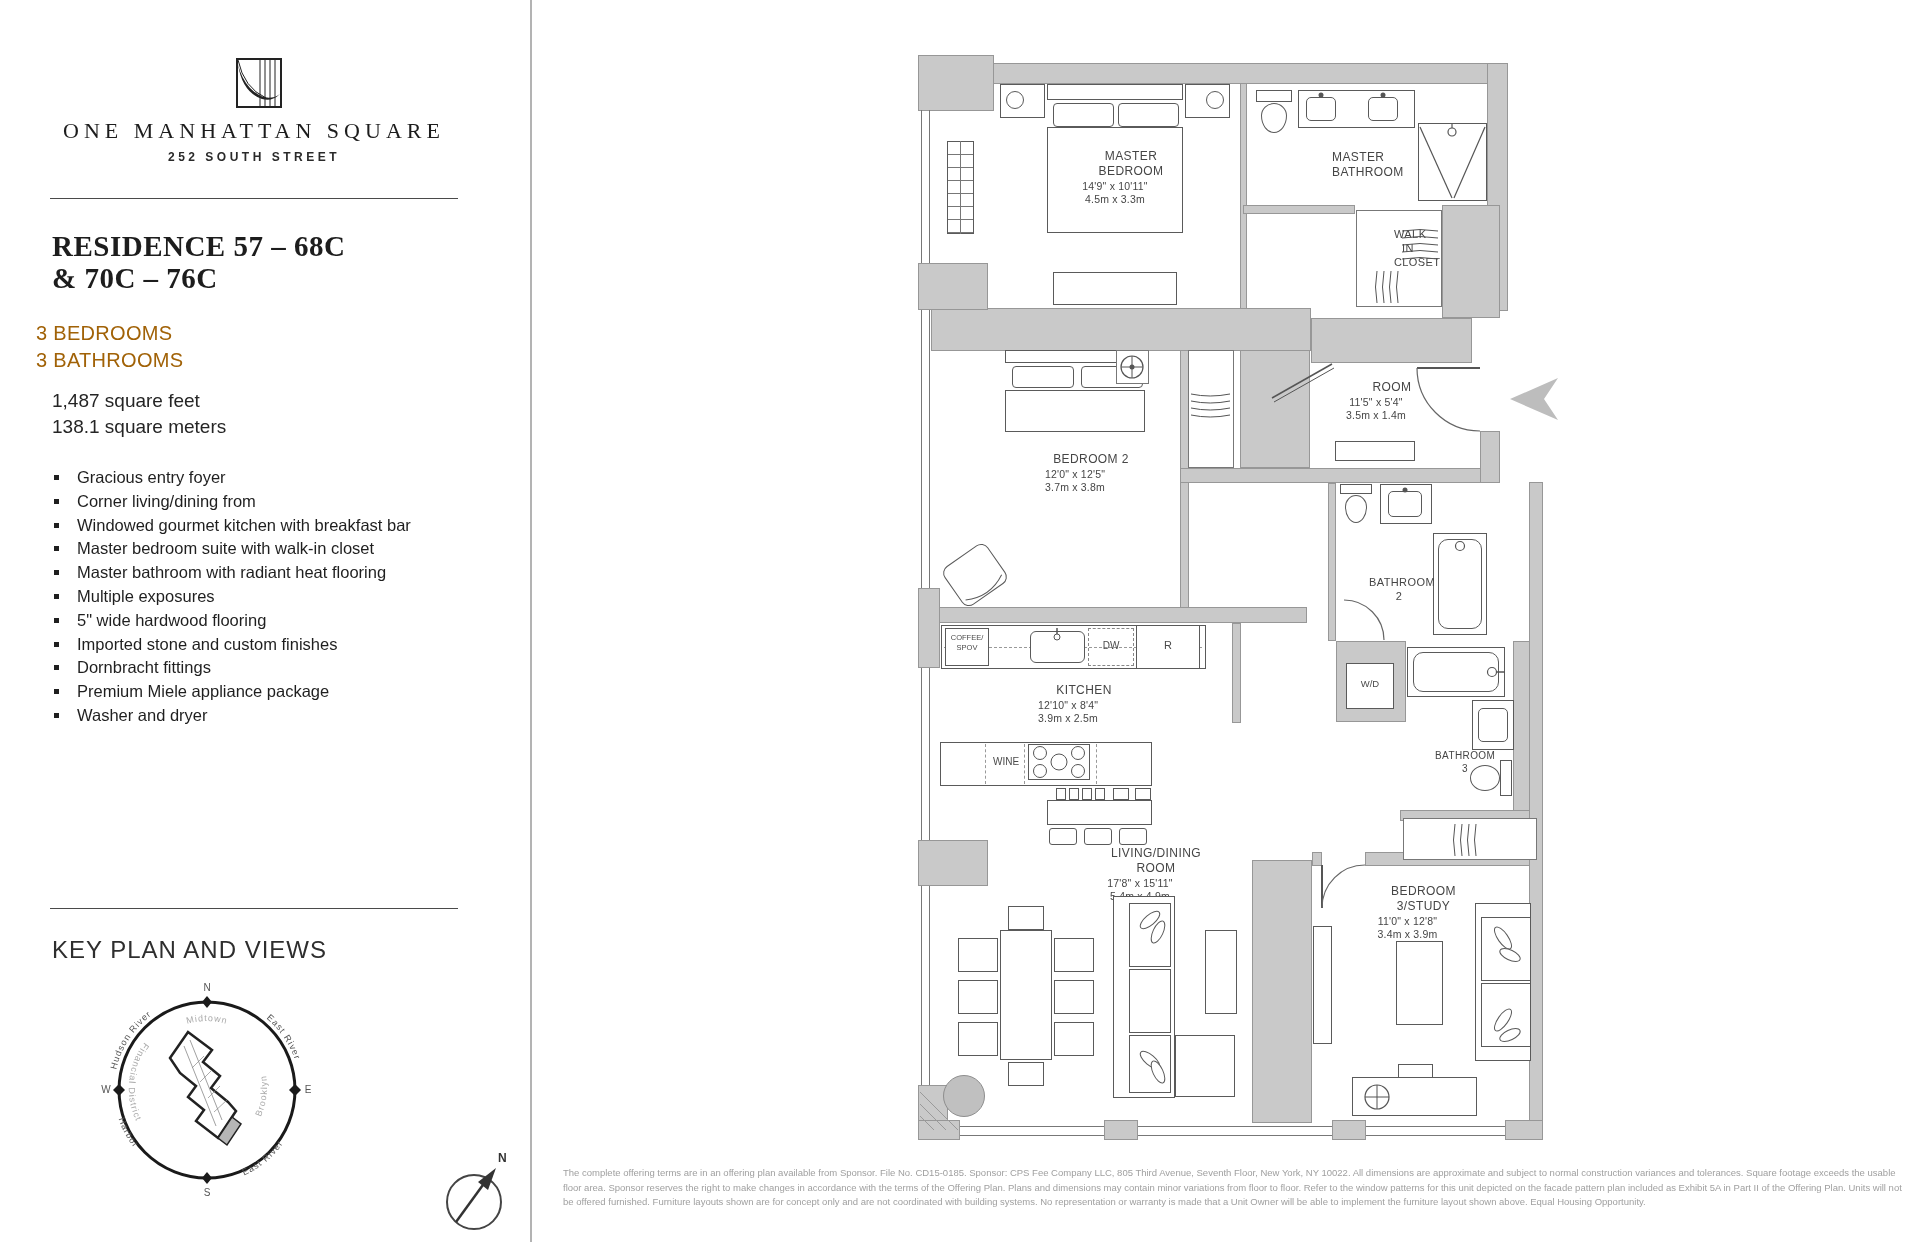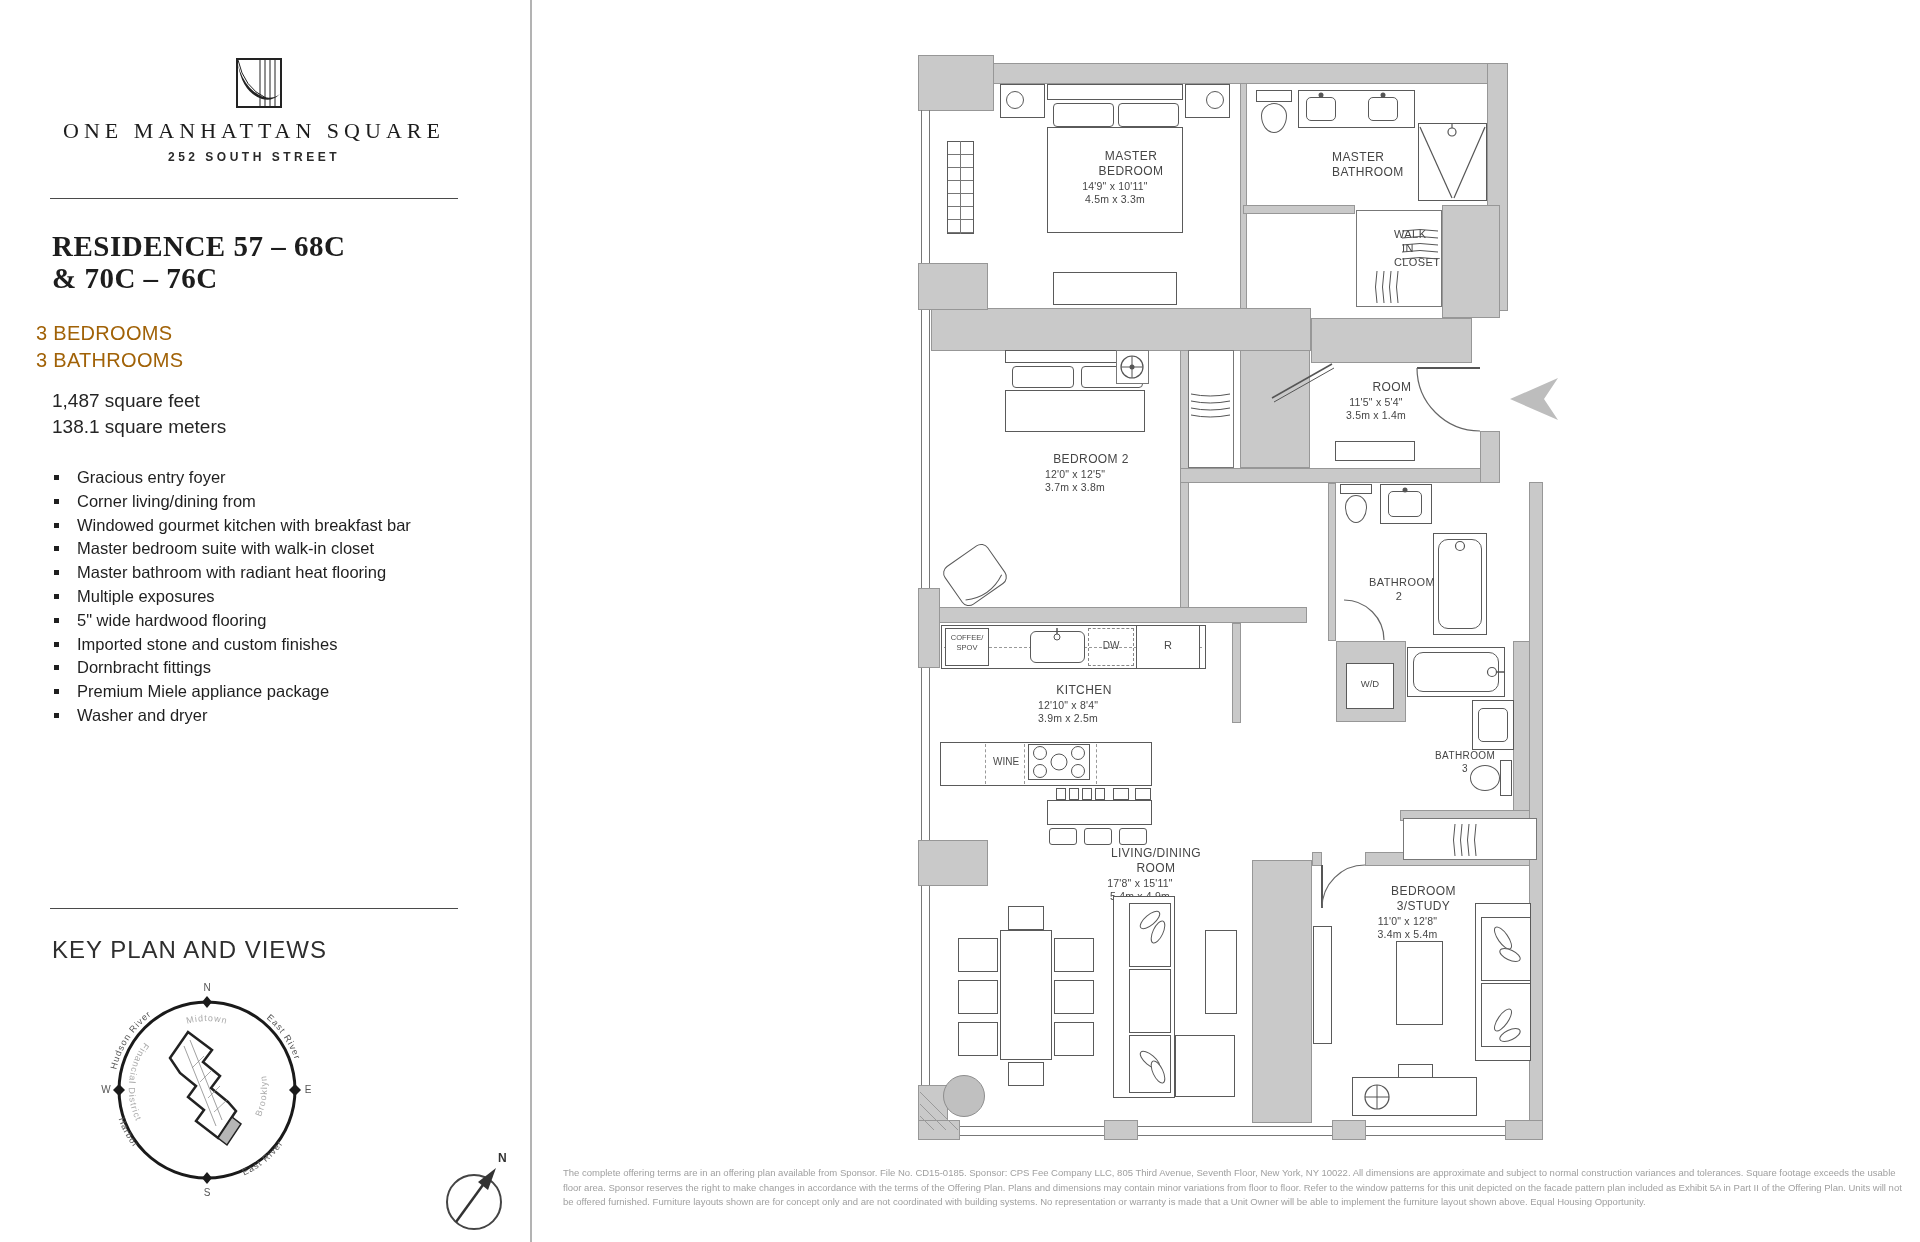--- a/index.html
+++ b/index.html
@@ -307,21 +307,21 @@
   <div class="furn" style="left:1113px;top:896px;width:62px;height:202px;"></div>
   <div class="furn" style="left:1129px;top:903px;width:42px;height:64px;"></div>
   <div class="furn" style="left:1129px;top:969px;width:42px;height:64px;"></div>
   <div class="furn" style="left:1129px;top:1035px;width:42px;height:58px;"></div>
   <div class="furn" style="left:1175px;top:1035px;width:60px;height:62px;"></div>
   <div class="furn" style="left:1205px;top:930px;width:32px;height:84px;"></div>
 
   <div class="rlabel" style="left:1340px;top:884px;width:135px;">
     <div class="rname">BEDROOM 3/STUDY</div>
     <div class="rdim">11'0" x 12'8"</div>
-    <div class="rdim">3.4m x 5.4m</div>
+    <div class="rdim">3.4m x 3.9m</div>
   </div>
   <div class="furn" style="left:1313px;top:926px;width:19px;height:118px;"></div>
   <div class="furn" style="left:1396px;top:941px;width:47px;height:84px;"></div>
   <div class="furn" style="left:1475px;top:903px;width:56px;height:158px;"></div>
   <div class="furn" style="left:1481px;top:917px;width:50px;height:64px;"></div>
   <div class="furn" style="left:1481px;top:983px;width:50px;height:64px;"></div>
   <div class="furn" style="left:1398px;top:1064px;width:35px;height:14px;"></div>
   <div class="furn" style="left:1352px;top:1077px;width:125px;height:39px;"></div>
 
   <svg class="abs" style="left:0;top:0;pointer-events:none;" width="1920" height="1242" viewBox="0 0 1920 1242">

